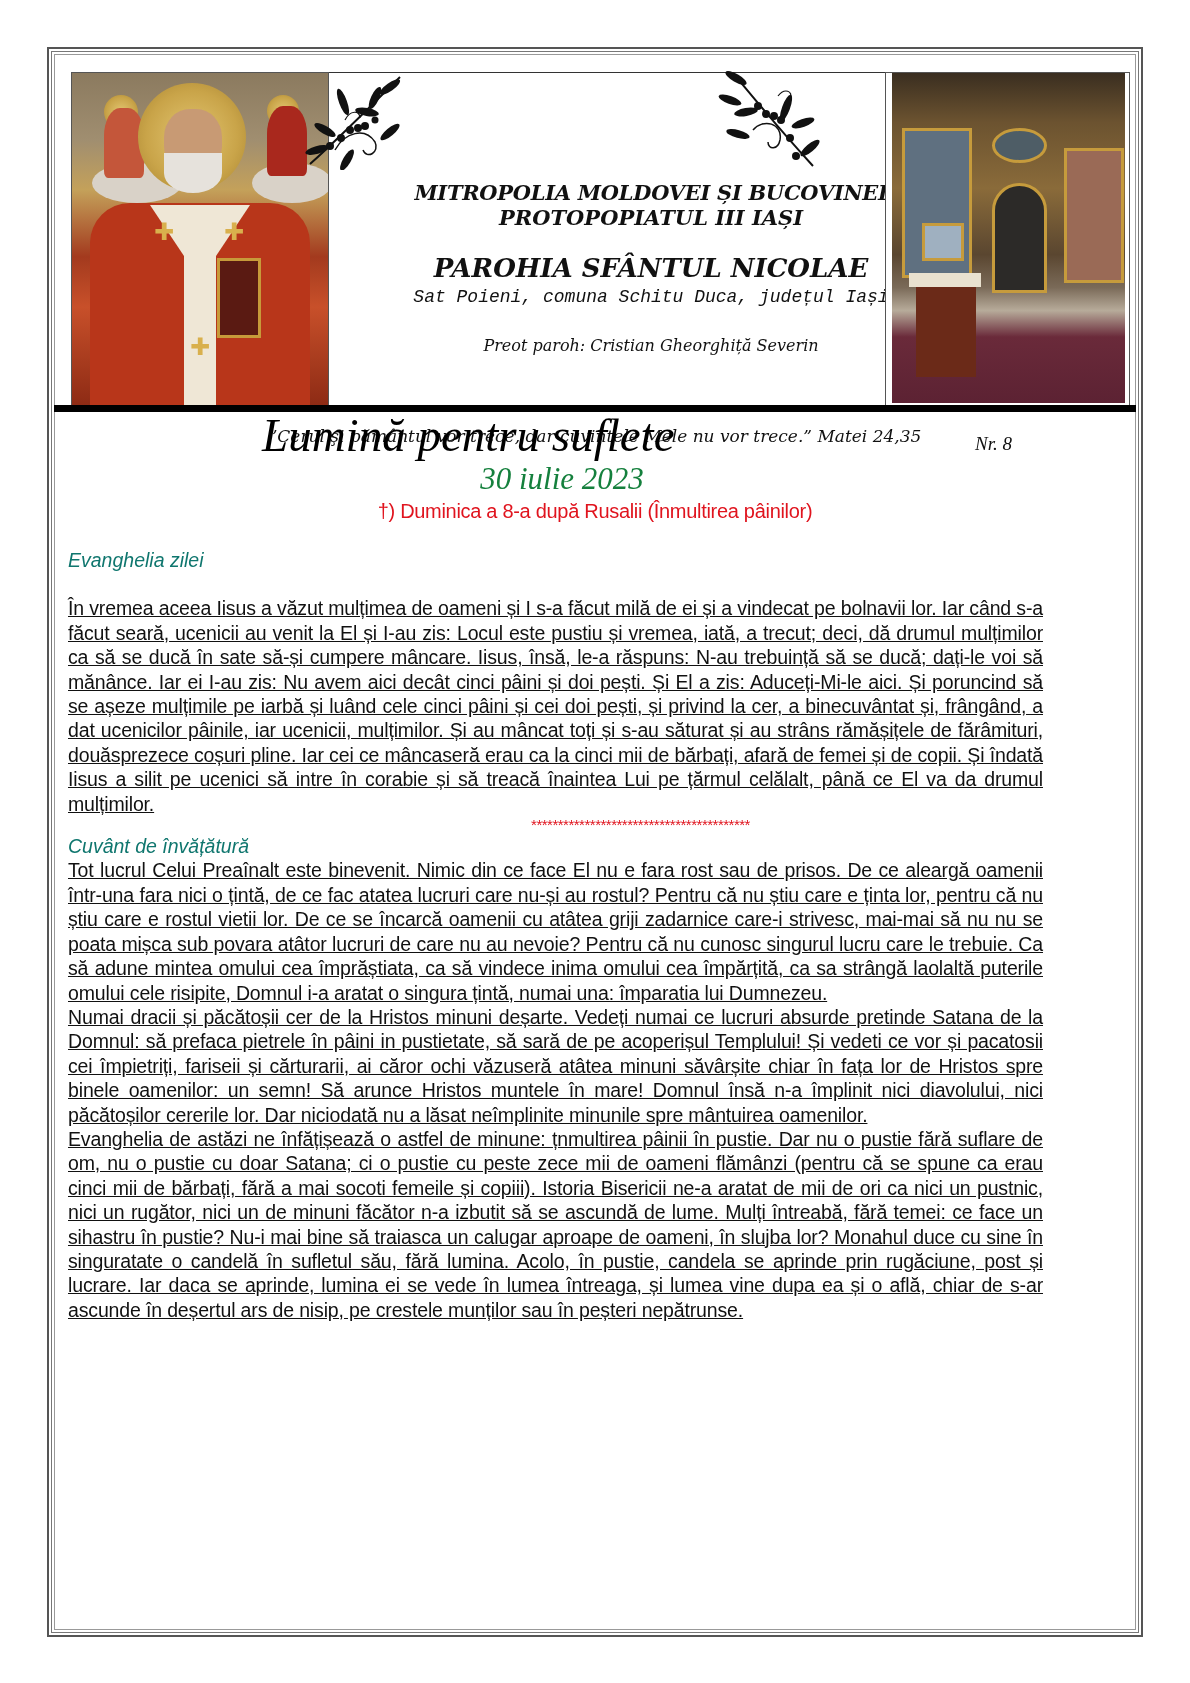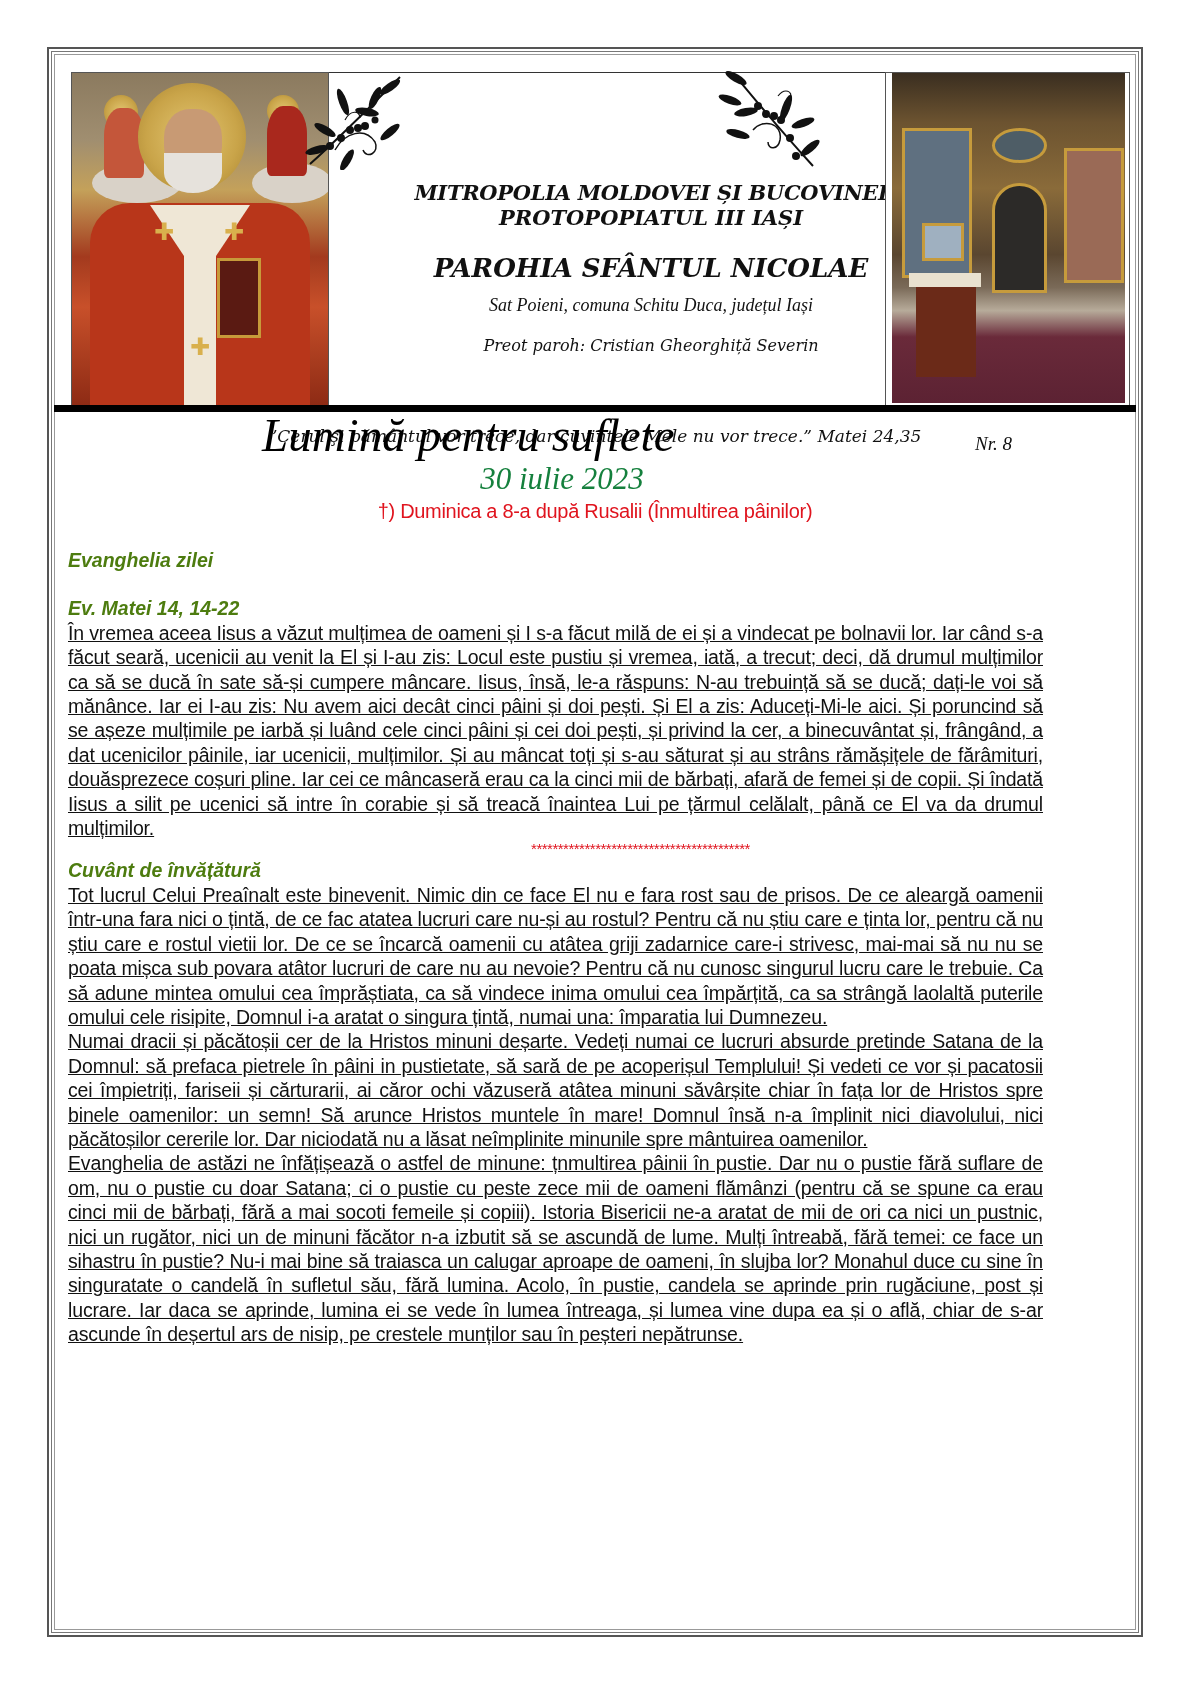--- a/index.html
+++ b/index.html
@@ -55,21 +55,21 @@
   
   .olive { position: absolute; }
 
   .hdr-line {
     position: absolute; left: 329px; width: 556px; text-align: center; color: #111;
     font-style: italic; font-weight: bold; padding-left: 44px;
   }
   .hdr1 { top: 180px; font-size: 21px; font-family: "DejaVu Serif", serif; letter-spacing: -0.3px; }
   .hdr2 { top: 205px; font-size: 21px; font-family: "DejaVu Serif", serif; }
   .hdr3 { top: 253px; font-size: 26px; font-family: "DejaVu Serif", serif; font-style: italic; }
-  .hdr4 { top: 295px; font-size: 18px; font-weight: normal; font-family: Liberation Serif, serif; }
+  .hdr4 { top: 287px; font-size: 18px; font-weight: normal; font-family: Liberation Mono, monospace; }
   .hdr5 { top: 336px; font-size: 16px; font-weight: normal; font-family: "DejaVu Serif", serif; }
 
   .motto {
     position: absolute; left: 62px; width: 1066px; top: 382px; text-align: center;
     font-family: "DejaVu Serif", serif; font-style: italic; font-size: 17px; color: #111; margin-top: 44px;
   }
   .thick-rule {
     position: absolute; left: 54px; top: 405px; width: 1082px; height: 7px; background: #000;
   }
 
@@ -88,21 +88,21 @@
   .feast {
     position: absolute; left: 185px; width: 820px; top: 500px; text-align: center;
     font-family: "Liberation Sans", sans-serif; font-size: 20px; color: #e0141e; letter-spacing: -0.3px;
   }
 
   .content {
     position: absolute; left: 68px; width: 975px; top: 548px;
     font-family: "Liberation Sans", sans-serif; font-size: 19.5px; color: #111; line-height: 24.4px;
   }
   .section-head {
-    color: #4d7c0f; font-weight: bold; font-style: italic; font-size: 19.5px;
+    color: #0f766e; font-weight: normal; font-style: italic; font-size: 19.5px;
   }
   .gap { height: 24px; }
   .para { text-align: justify; letter-spacing: -0.15px; text-decoration: underline; }
   .stars {
     text-align: center; color: #e0141e; font-size: 15px; letter-spacing: -0.5px; line-height: 18px;
     padding-left: 170px;
   }
 </style>
 </head>
 <body>
@@ -192,20 +192,19 @@
 <div class="thick-rule"></div>
 
 <div class="title">Lumină pentru suflete</div>
 <div class="nr">Nr. 8</div>
 <div class="date">30 iulie 2023</div>
 <div class="feast">†) Duminica a 8-a după Rusalii (Înmultirea pâinilor)</div>
 
 <div class="content">
   <div class="section-head">Evanghelia zilei</div>
   <div class="gap"></div>
-  <div class="section-head">Ev. Matei 14, 14-22</div>
   <div class="para">În vremea aceea Iisus a văzut mulțimea de oameni și I s-a făcut milă de ei și a vindecat pe bolnavii lor. Iar când s-a făcut seară, ucenicii au venit la El și I-au zis: Locul este pustiu și vremea, iată, a trecut; deci, dă drumul mulțimilor ca să se ducă în sate să-și cumpere mâncare. Iisus, însă, le-a răspuns: N-au trebuință să se ducă; dați-le voi să mănânce. Iar ei I-au zis: Nu avem aici decât cinci pâini și doi pești. Și El a zis: Aduceți-Mi-le aici. Și poruncind să se așeze mulțimile pe iarbă și luând cele cinci pâini și cei doi pești, și privind la cer, a binecuvântat și, frângând, a dat ucenicilor pâinile, iar ucenicii, mulțimilor. Și au mâncat toți și s-au săturat și au strâns rămășițele de fărâmituri, douăsprezece coșuri pline. Iar cei ce mâncaseră erau ca la cinci mii de bărbați, afară de femei și de copii. Și îndată Iisus a silit pe ucenici să intre în corabie și să treacă înaintea Lui pe țărmul celălalt, până ce El va da drumul mulțimilor.</div>
   <div class="stars">*****************************************</div>
   <div class="section-head">Cuvânt de învățătură</div>
   <div class="para">Tot lucrul Celui Preaînalt este binevenit. Nimic din ce face El nu e fara rost sau de prisos. De ce aleargă oamenii într-una fara nici o țintă, de ce fac atatea lucruri care nu-și au rostul? Pentru că nu știu care e ținta lor, pentru că nu știu care e rostul vietii lor. De ce se încarcă oamenii cu atâtea griji zadarnice care-i strivesc, mai-mai să nu nu se poata mișca sub povara atâtor lucruri de care nu au nevoie? Pentru că nu cunosc singurul lucru care le trebuie. Ca să adune mintea omului cea împrăștiata, ca să vindece inima omului cea împărțită, ca sa strângă laolaltă puterile omului cele risipite, Domnul i-a aratat o singura țintă, numai una: împaratia lui Dumnezeu.</div>
   <div class="para">Numai dracii și păcătoșii cer de la Hristos minuni deșarte. Vedeți numai ce lucruri absurde pretinde Satana de la Domnul: să prefaca pietrele în pâini in pustietate, să sară de pe acoperișul Templului! Și vedeti ce vor și pacatosii cei împietriți, fariseii și cărturarii, ai căror ochi văzuseră atâtea minuni săvârșite chiar în fața lor de Hristos spre binele oamenilor: un semn! Să arunce Hristos muntele în mare! Domnul însă n-a împlinit nici diavolului, nici păcătoșilor cererile lor. Dar niciodată nu a lăsat neîmplinite minunile spre mântuirea oamenilor.</div>
   <div class="para">Evanghelia de astăzi ne înfățișează o astfel de minune: țnmultirea pâinii în pustie. Dar nu o pustie fără suflare de om, nu o pustie cu doar Satana; ci o pustie cu peste zece mii de oameni flămânzi (pentru că se spune ca erau cinci mii de bărbați, fără a mai socoti femeile și copiii). Istoria Bisericii ne-a aratat de mii de ori ca nici un pustnic, nici un rugător, nici un de minuni făcător n-a izbutit să se ascundă de lume. Mulți întreabă, fără temei: ce face un sihastru în pustie? Nu-i mai bine să traiasca un calugar aproape de oameni, în slujba lor? Monahul duce cu sine în singuratate o candelă în sufletul său, fără lumina. Acolo, în pustie, candela se aprinde prin rugăciune, post și lucrare. Iar daca se aprinde, lumina ei se vede în lumea întreaga, și lumea vine dupa ea și o află, chiar de s-ar ascunde în deșertul ars de nisip, pe crestele munților sau în peșteri nepătrunse.</div>
 </div>
 
 </body></html>

